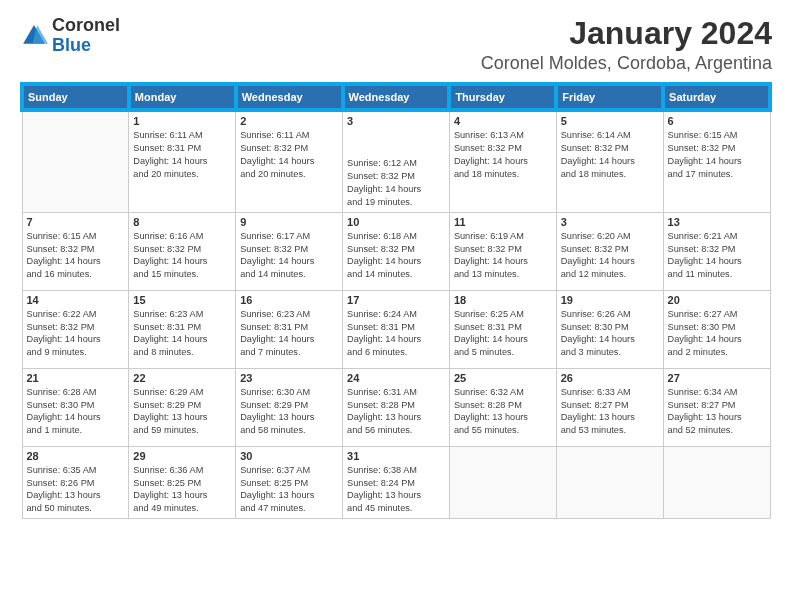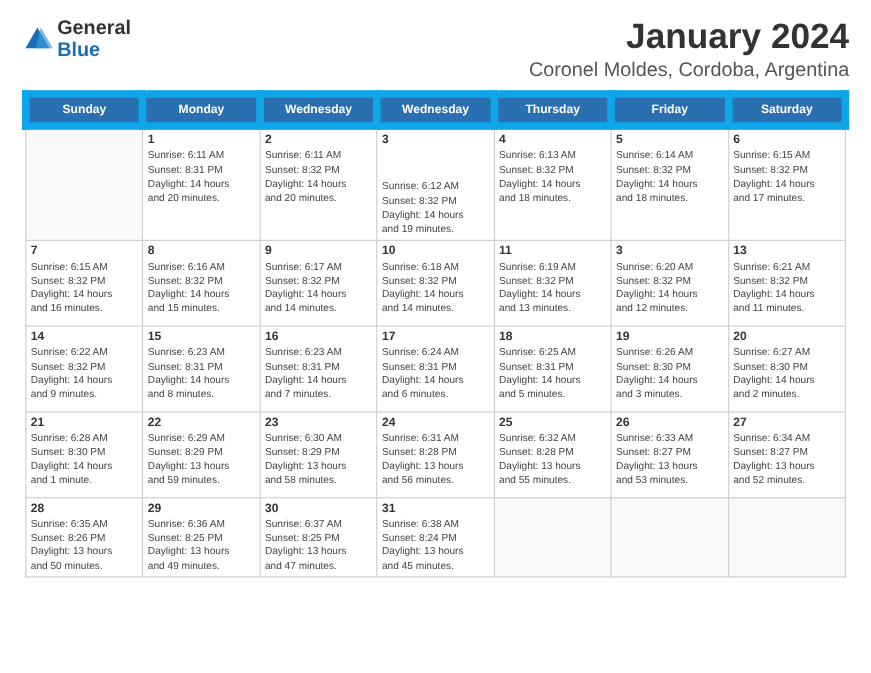--- a/index.html
+++ b/index.html
@@ -53,24 +53,24 @@
     }
     .calendar {
       width: 100%;
       border-collapse: collapse;
       font-size: 10px;
     }
     .calendar thead tr th {
       background-color: #2a6faf;
       color: #fff;
       padding: 5px 4px;
-      text-align: center;
+      text-align: left;
       font-size: 11px;
       font-weight: bold;
-      border: 7px solid #0ea5e9;
+      border: 4px solid #0ea5e9;
     }
     .calendar tbody tr td {
       border: 1px solid #ccc;
       vertical-align: top;
       padding: 3px 4px;
       width: calc(100% / 7);
       height: 78px;
       background: #fff;
     }
     .calendar tbody tr td.empty {
@@ -95,21 +95,21 @@
 <body>
 <div class="page">
 
   <div class="header">
     <div class="logo">
       <svg class="logo-icon" viewBox="0 0 36 36">
         <polygon points="18,4 32,28 4,28" fill="#1a6eb5"></polygon>
         <polygon points="22,4 36,28 16,28" fill="#3a9ad9" opacity="0.7"></polygon>
       </svg>
       <div class="logo-text">
-        <span class="logo-general">General</span><br>
+        <span class="logo-general">Coronel</span><br>
         <span class="logo-blue">Blue</span>
       </div>
     </div>
     <div class="title-block">
       <div class="month-title">January 2024</div>
       <div class="subtitle">Coronel Moldes, Cordoba, Argentina</div>
     </div>
   </div>
 
   <table class="calendar">

